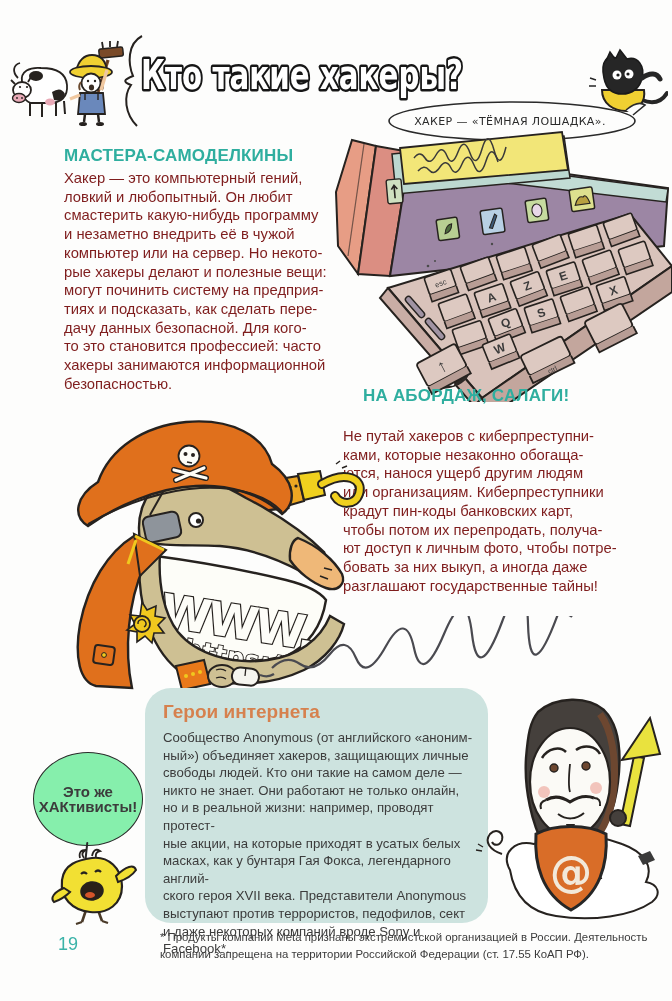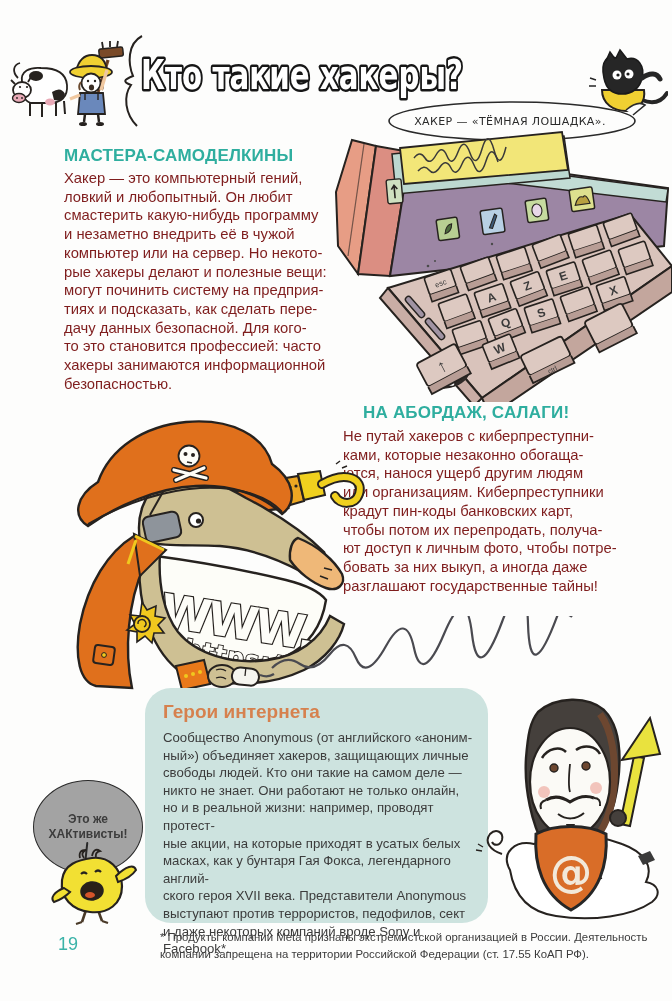--- a/index.html
+++ b/index.html
@@ -28,25 +28,25 @@
   }
   .footnote{
     left:160px;top:929px;width:505px;
     font-size:11.4px;line-height:16.5px;white-space:pre-line;color:#3b3b3b;
   }
   .page-number{
     left:58px;top:934px;font-size:18px;color:#3ab3a8;
   }
   .cat-bubble-svg text, .title-svg text{font-family:"DejaVu Sans",sans-serif;}
   .chick-bubble{
-    left:33px;top:780px;width:108px;height:92px;
+    left:33px;top:752px;width:108px;height:92px;
     border:1.7px solid #2a2a2a;border-radius:50%;
     display:flex;align-items:center;justify-content:center;text-align:center;
-    font-size:12px;font-weight:bold;line-height:15px;white-space:pre-line;
-    background:#a3a3a3;
+    font-size:15px;font-weight:bold;line-height:15px;white-space:pre-line;
+    background:#86efac;
   }
   .bubble-tail{
     left:85px;top:842px;width:2.4px;height:26px;background:#2a2a2a;
     transform:rotate(6deg);border-radius:2px;
   }
   svg{display:block;}
 </style>
 </head>
 <body>
 
@@ -287,21 +287,21 @@
       <rect width="46" height="22" rx="3" fill="#ddc9c1" stroke="#26221f" stroke-width="1.8"></rect>
       <path d="M0,22 l0,8 l46,0 l0,-8" fill="#b89d95" stroke="#26221f" stroke-width="1.8"></path>
       <text x="23" y="29" text-anchor="middle" font-size="7" fill="#3a3a3a">ctrl</text>
     </g>
     <g transform="translate(252,196) rotate(-27)">
       <rect width="42" height="26" rx="3" fill="#ddc9c1" stroke="#26221f" stroke-width="1.8"></rect>
       <path d="M0,26 l0,8 l42,0 l0,-8" fill="#b89d95" stroke="#26221f" stroke-width="1.8"></path>
     </g>
   </svg>
 
-  <div class="abs heading-teal" style="left:363px;top:403px">НА АБОРДАЖ, САЛАГИ!</div>
+  <div class="abs heading-teal" style="left:363px;top:386px">НА АБОРДАЖ, САЛАГИ!</div>
   <div class="abs body-text" style="left:343px;top:427px;width:308px">Не путай хакеров с киберпреступни-
 ками, которые незаконно обогаща-
 ются, нанося ущерб другим людям
 или организациям. Киберпреступники
 крадут пин-коды банковских карт,
 чтобы потом их перепродать, получа-
 ют доступ к личным фото, чтобы потре-
 бовать за них выкуп, а иногда даже
 разглашают государственные тайны!</div>
 

